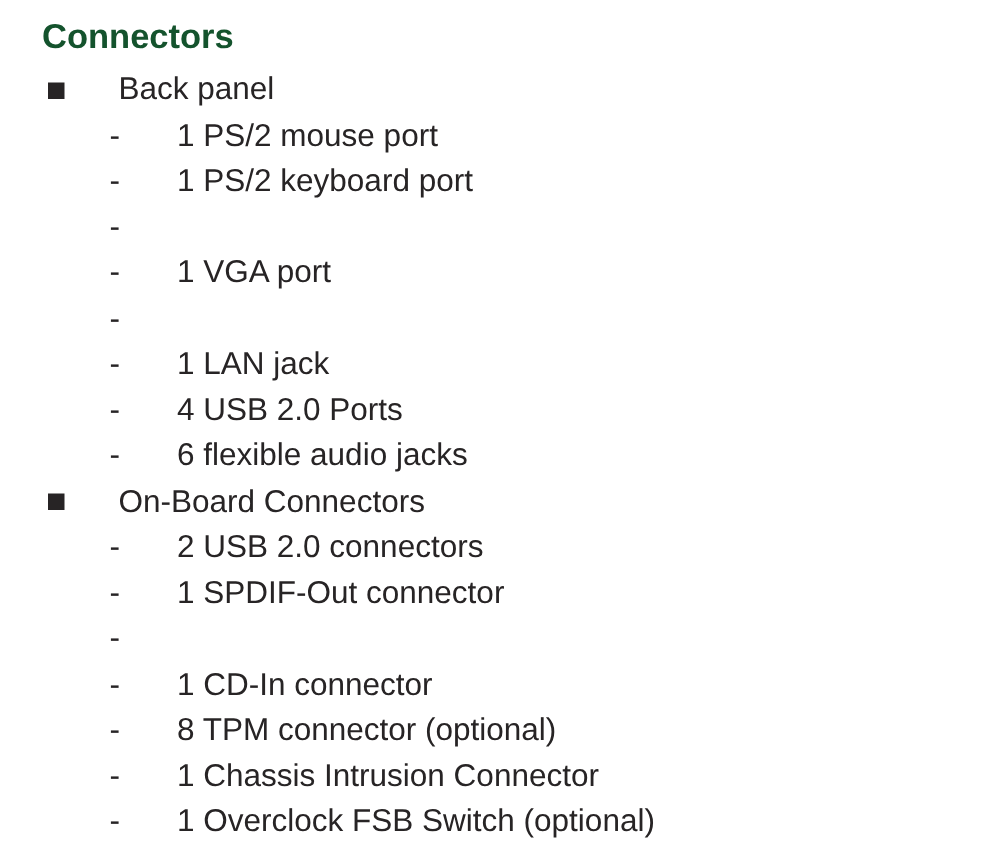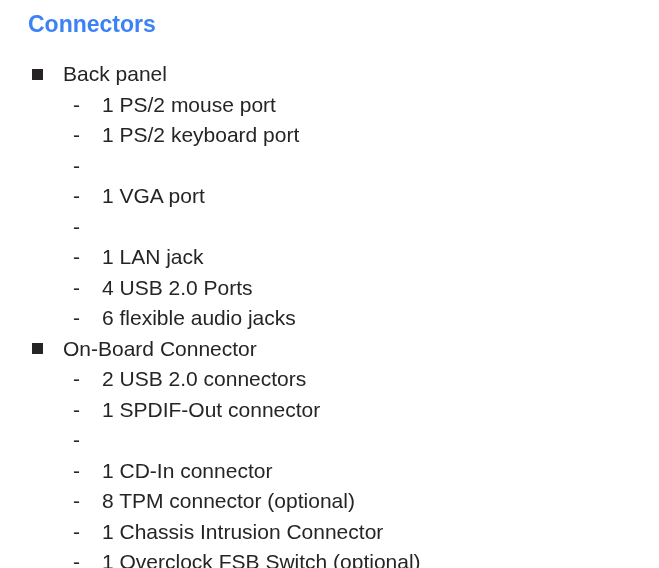--- a/index.html
+++ b/index.html
@@ -15,30 +15,31 @@
     overflow: hidden;
   }
   .page {
     position: relative;
     width: 659px;
     height: 568px;
     box-sizing: border-box;
     padding-top: 11px;
   }
   .doc-title {
-    margin: 0 0 21px 28px;
+    margin: 0 0 7px 28px;
     font-size: 23px;
     font-weight: bold;
     line-height: 27px;
-    color: #3b82f6;
+    color: #14532d;
   }
   .row {
     font-size: 21px;
     line-height: 30.5px;
     white-space: nowrap;
+    gap: 16px;
   }
   .section-row {
     display: flex;
     align-items: center;
     padding-left: 32px;
   }
   .sq {
     display: inline-block;
     width: 11px;
     height: 11px;
@@ -94,21 +95,21 @@
     <span class="dash">-</span>
     <span>4 USB 2.0 Ports</span>
   </div>
   <div class="row item-row">
     <span class="dash">-</span>
     <span>6 flexible audio jacks</span>
   </div>
 
   <div class="row section-row">
     <span class="sq"></span>
-    <span>On-Board Connector</span>
+    <span>On-Board Connectors</span>
   </div>
 
   <div class="row item-row">
     <span class="dash">-</span>
     <span>2 USB 2.0 connectors</span>
   </div>
   <div class="row item-row">
     <span class="dash">-</span>
     <span>1 SPDIF-Out connector</span>
   </div>

